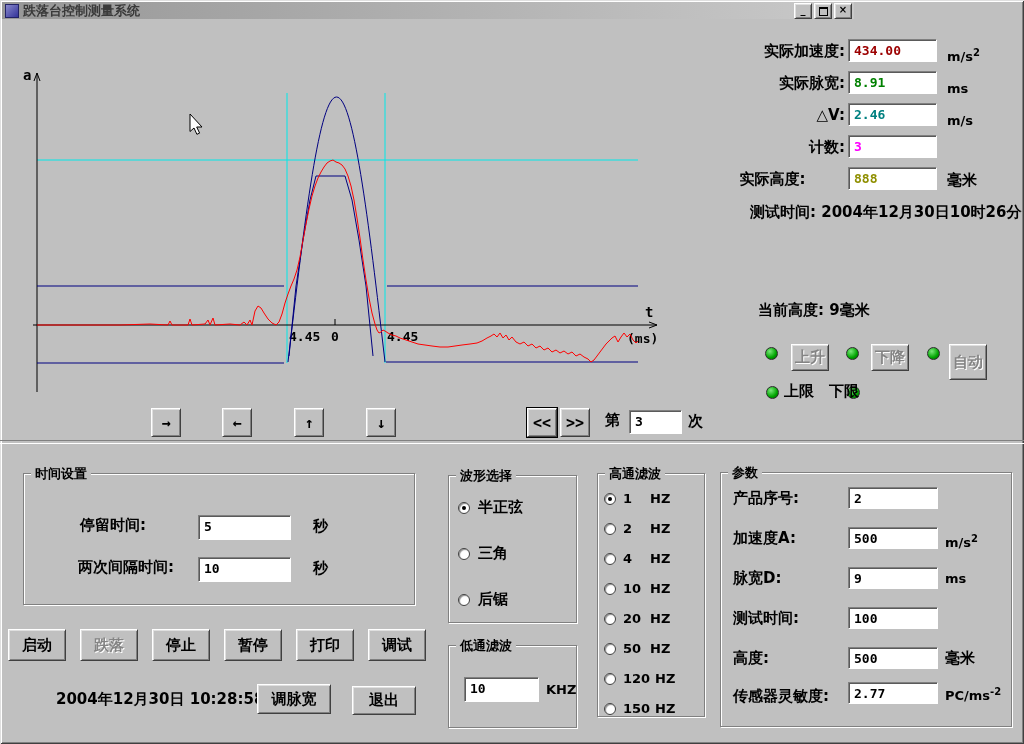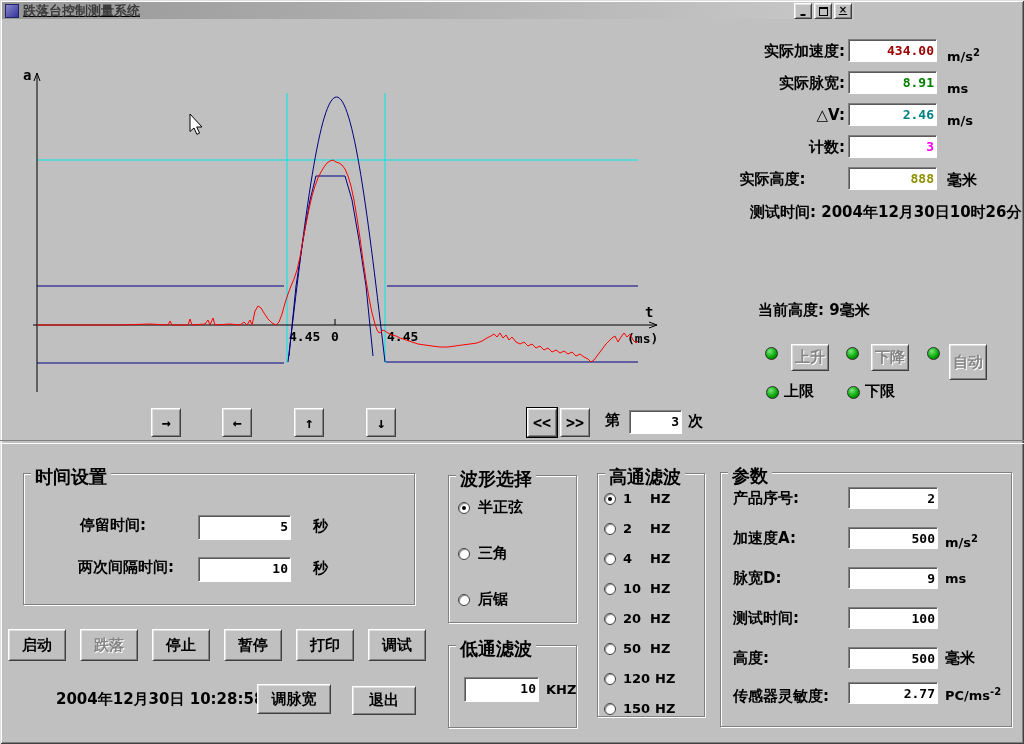--- a/index.html
+++ b/index.html
@@ -8,53 +8,53 @@
     background:#c0c0c0;
     font-family:"DejaVu Sans",sans-serif;
     box-shadow: inset 1px 1px 0 #dfdfdf, inset -1px -1px 0 #404040,
                 inset 2px 2px 0 #ffffff, inset -2px -2px 0 #808080;
   }
   .abs{position:absolute;}
   
   .titlebar{
     position:absolute;left:2px;top:2px;width:852px;height:17px;
     background:linear-gradient(90deg,#979797,#c9c9c9);
-    display:flex;align-items:center;text-decoration:underline;
+    display:flex;align-items:center;
   }
   .title-icon{width:12px;height:12px;margin-left:3px;
     background:linear-gradient(135deg,#8888cc,#333399);
     border:1px solid #222266;}
   .title-text{margin-left:4px;font-size:13px;font-weight:bold;color:#3a3a3a;white-space:nowrap;}
   .tb-btns{margin-left:auto;display:flex;margin-right:2px;}
   .tbtn{width:16px;height:14px;margin-left:2px;background:#c0c0c0;
     border:1px solid;border-color:#ffffff #404040 #404040 #ffffff;
     box-shadow:inset 1px 1px 0 #dfdfdf, inset -1px -1px 0 #808080;
     font-size:10px;font-weight:bold;line-height:11px;text-align:center;color:#000;}
   .restore-glyph{display:block;width:7px;height:6px;margin:3px auto 0;
     border:1px solid #000;border-top-width:2px;background:#c0c0c0;}
   
   .lbl{position:absolute;font-size:15px;font-weight:bold;color:#000;white-space:nowrap;line-height:17px;}
   .lbl sup{font-size:10px;}
   .field{position:absolute;background:#ffffff;box-sizing:border-box;
     border:1px solid;border-color:#808080 #ffffff #ffffff #808080;
     box-shadow:inset 1px 1px 0 #5a5a5a;
     font-family:"DejaVu Sans Mono",monospace;font-size:13px;font-weight:bold;
-    color:#000;padding:3px 2px 0 5px;white-space:nowrap;overflow:hidden;text-align:right;}
+    color:#000;padding:3px 2px 0 5px;white-space:nowrap;overflow:hidden;}
   .btn{position:absolute;background:#c0c0c0;box-sizing:border-box;
     border:1px solid;border-color:#ffffff #404040 #404040 #ffffff;
     box-shadow:inset 1px 1px 0 #dfdfdf, inset -1px -1px 0 #808080;
     font-size:15px;font-weight:bold;color:#000;
     display:flex;align-items:center;justify-content:center;cursor:default;white-space:nowrap;}
   .btn.default-ring{outline:1px solid #000;}
   .btn.disabled{color:#848484;text-shadow:1px 1px 0 #ffffff;}
   .groupbox{position:absolute;box-sizing:border-box;
     border:1px solid #808080;
     box-shadow:1px 1px 0 #ffffff, inset 1px 1px 0 #ffffff;}
   .gtitle{position:absolute;top:-9px;left:7px;background:#c0c0c0;padding:0 4px;
-    font-size:18px;font-weight:bold;color:#000;white-space:nowrap;}
+    font-size:13px;font-weight:bold;color:#000;white-space:nowrap;}
   .radio{position:absolute;width:12px;height:12px;border-radius:50%;
     background:#fff;border:1px solid #404040;box-sizing:border-box;
     box-shadow:inset 1px 1px 1px #909090;}
   .radio.checked::after{content:"";position:absolute;left:3px;top:3px;width:4px;height:4px;
     border-radius:50%;background:#000;}
   .led{position:absolute;width:13px;height:13px;border-radius:50%;
     background:radial-gradient(circle at 35% 30%,#7ae87a,#00a400 60%,#005c00);
     border:1px solid #2c2c2c;box-sizing:border-box;}
   .divider{position:absolute;left:0;width:1024px;height:2px;
     border-top:1px solid #808080;border-bottom:1px solid #ffffff;}
@@ -135,21 +135,21 @@
 <span class="led" style="left:765px;top:347px"></span>
 <div class="btn disabled" style="left:791px;top:344px;width:38px;height:27px">上升</div>
 <span class="led" style="left:846px;top:347px"></span>
 <div class="btn disabled" style="left:871px;top:344px;width:38px;height:27px">下降</div>
 <span class="led" style="left:927px;top:347px"></span>
 <div class="btn disabled" style="left:949px;top:344px;width:38px;height:36px">自动</div>
 
 <span class="led" style="left:766px;top:386px"></span>
 <div class="lbl" style="left:784px;top:383px">上限</div>
 <span class="led" style="left:847px;top:386px"></span>
-<div class="lbl" style="left:865px;top:383px">下限</div>
+<div class="lbl" style="left:829px;top:383px">下限</div>
 
 <div class="btn mono" style="left:151px;top:408px;width:30px;height:29px">
     <span>→</span>
   </div>
 <div class="btn mono" style="left:222px;top:408px;width:30px;height:29px">
     <span>←</span>
   </div>
 <div class="btn mono" style="left:294px;top:408px;width:30px;height:29px">
     <span>↑</span>
   </div>

